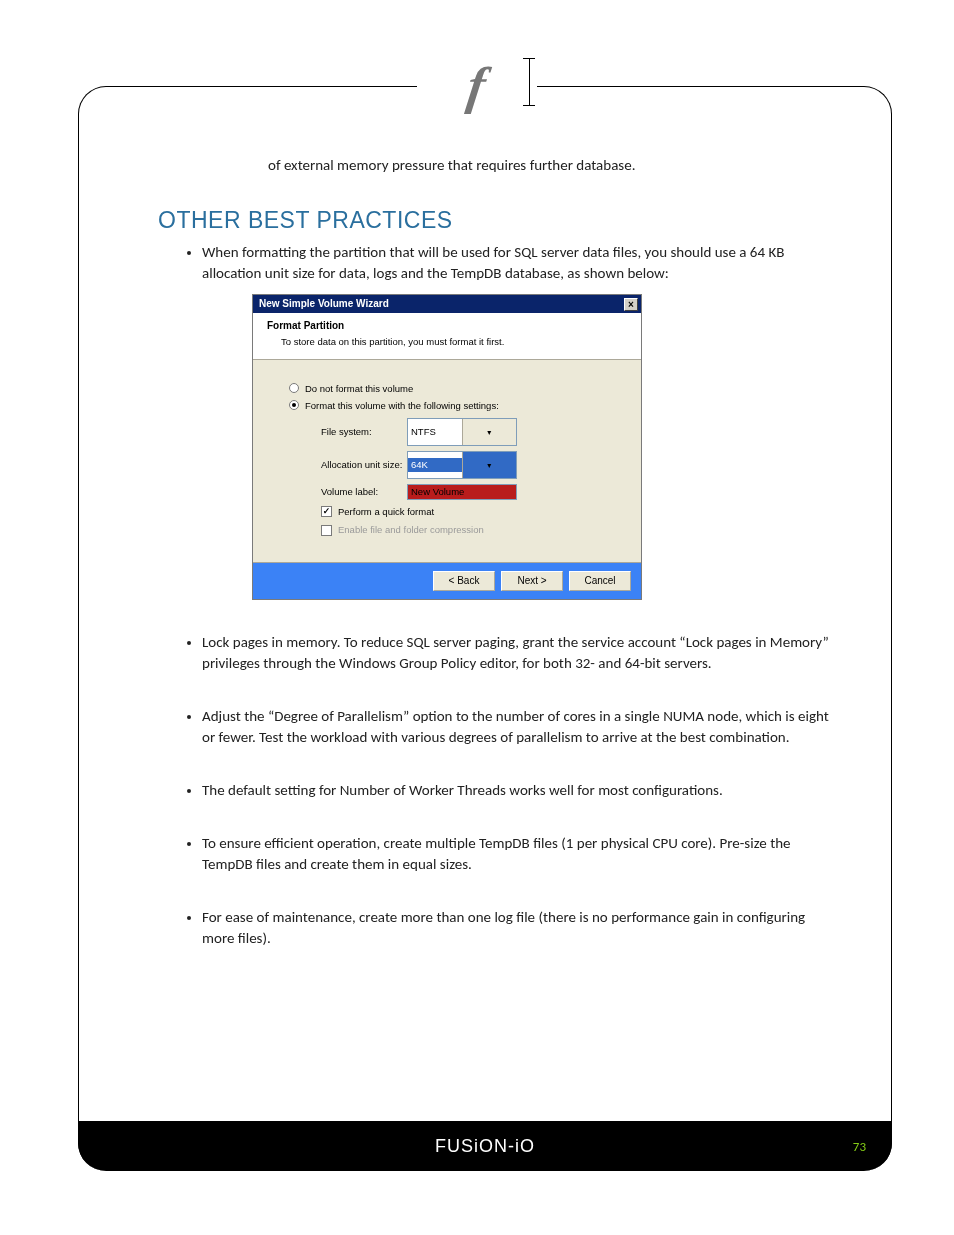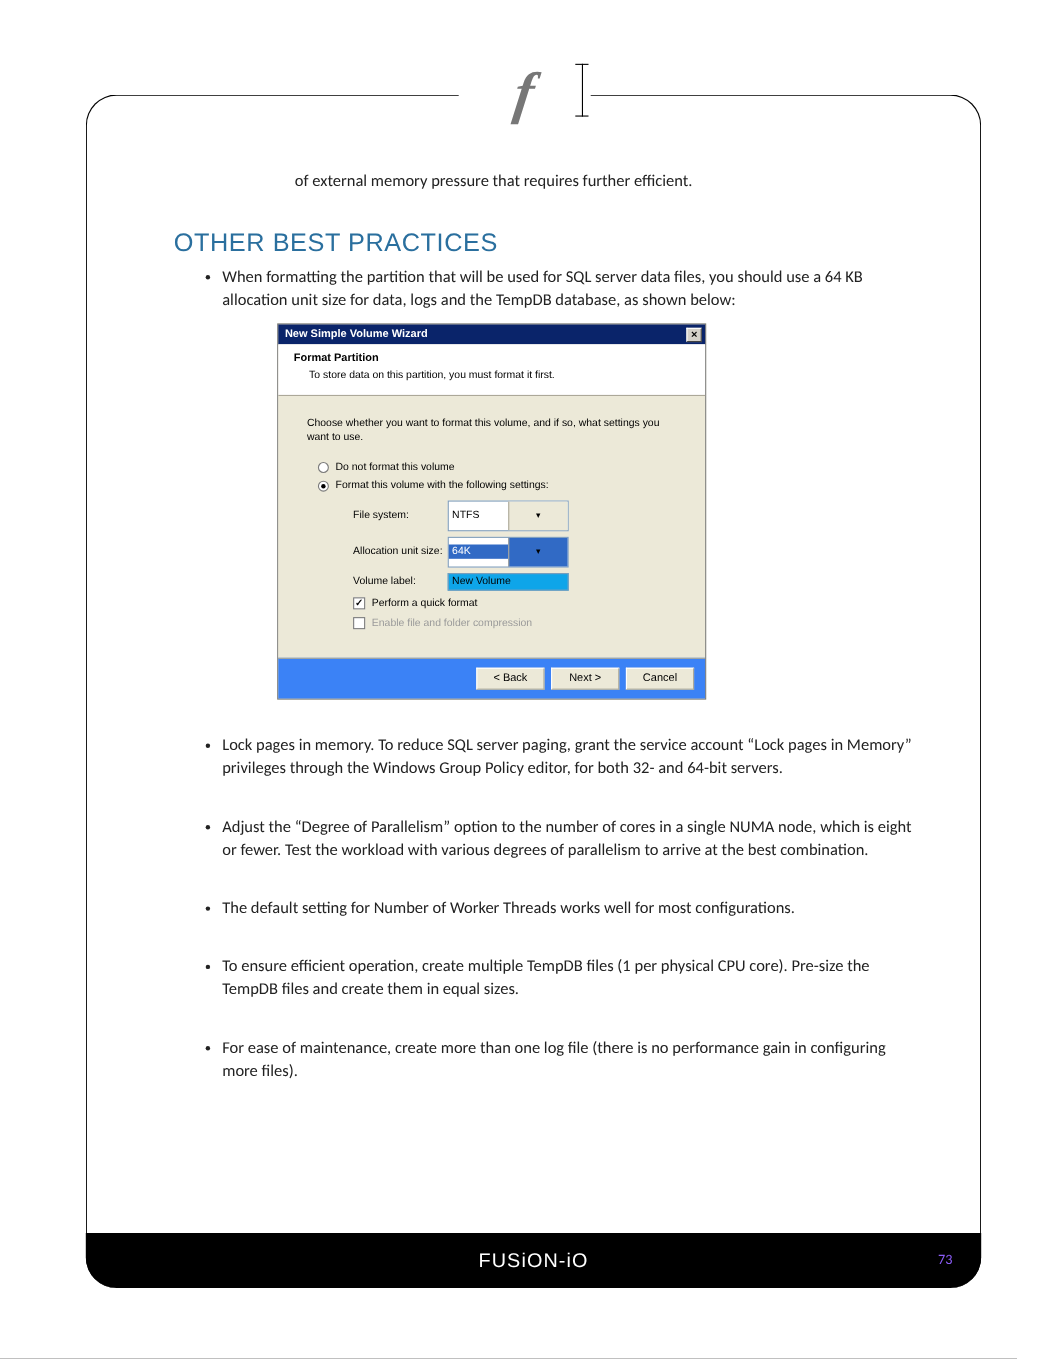--- a/index.html
+++ b/index.html
@@ -179,21 +179,21 @@
   .combo.hl > span { background: #316ac5; color: #fff; }
   .combo .dd {
     width: 14px; height: 100%;
     background: #ece9d8;
     border-left: 1px solid #aca899;
     display: flex; align-items: center; justify-content: center;
   }
   .combo .dd::after { content: "▾"; font-size: 8px; color: #000; }
   .textbox {
     width: 110px; height: 16px;
-    background: #0ea5e9; border: 1px solid #7f9db9;
+    background: #b91c1c; border: 1px solid #7f9db9;
     padding: 0 3px; font-size: 9.5px; line-height: 14px;
   }
   .chk-row { display: flex; align-items: center; gap: 6px; margin: 5px 0 3px 0; }
   .chk {
     width: 11px; height: 11px;
     border: 1px solid #7a7a7a; background: #fff;
     display: inline-flex; align-items: center; justify-content: center;
     font-size: 9px; line-height: 1;
     flex-shrink: 0;
   }
@@ -234,57 +234,56 @@
     font-family: "Verdana", sans-serif;
     font-size: 18px;
     letter-spacing: 1px;
     text-align: center;
   }
   .pagenum {
     position: absolute;
     right: 26px;
     top: 50%;
     transform: translateY(-50%);
-    color: #8b5cf6;
+    color: #84cc16;
     font-size: 13px;
   }
 </style>
 </head>
 <body>
 
 <div class="page">
   <div class="frame"></div>
 
   <div class="logo-box">
     <span class="logo-glyph">f</span>
   </div>
   <div class="header-tick"></div>
 
   <div class="content">
 
-    <p class="runon">of external memory pressure that requires further efficient.</p>
+    <p class="runon">of external memory pressure that requires further database.</p>
 
     <h2 class="section">OTHER BEST PRACTICES</h2>
 
     <ul class="bullets">
       <li>
         <span>When formatting the partition that will be used for SQL server data files, you should use a 64 KB allocation unit size for data, logs and the TempDB database, as shown below:</span>
 
         
         <div class="wizard-wrap">
           <div class="titlebar">
             <span>New Simple Volume Wizard</span>
             <span class="close-x">×</span>
           </div>
           <div class="wiz-header">
             <div class="t">Format Partition</div>
             <div class="s">To store data on this partition, you must format it first.</div>
           </div>
           <div class="wiz-body">
-            <div class="instr">Choose whether you want to format this volume, and if so, what settings you want to use.</div>
 
             <div class="opt-row">
               <span class="radio"></span>
               <span>Do not format this volume</span>
             </div>
             <div class="opt-row">
               <span class="radio sel"></span>
               <span>Format this volume with the following settings:</span>
             </div>
 

